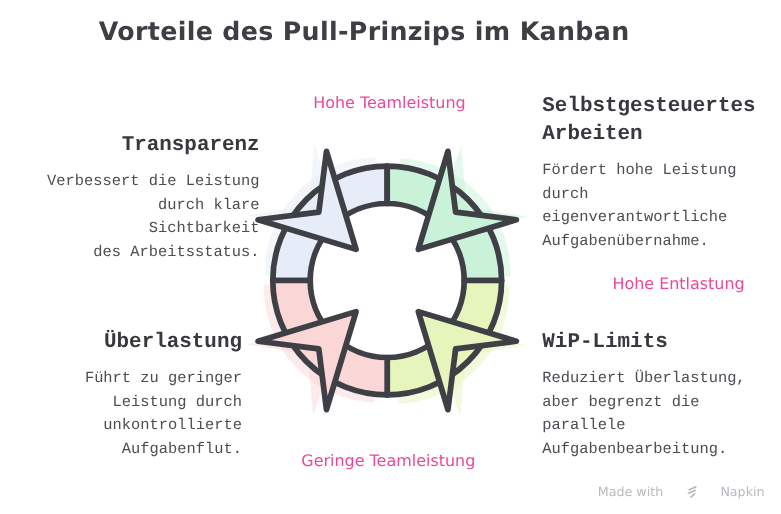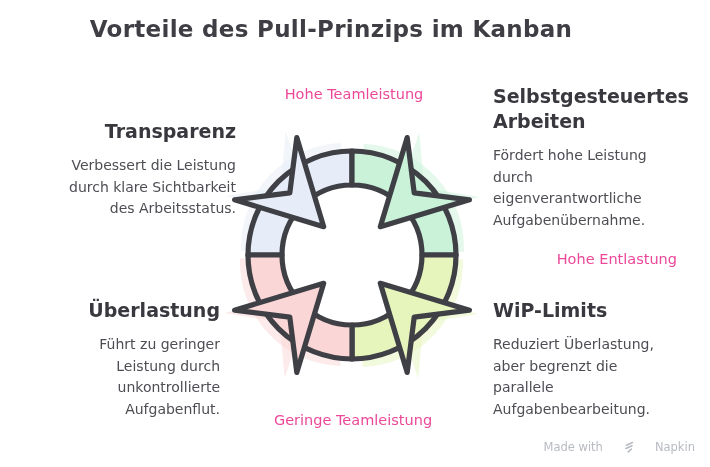--- a/index.html
+++ b/index.html
@@ -27,21 +27,21 @@
   .axis-label {
     position: absolute;
     font-size: 14.5px;
     color: #ec4899;
     white-space: nowrap;
   }
   .axis-top    { top: 86px;  left: 354px; transform: translateX(-50%); }
   .axis-bottom { top: 412px; left: 353px; transform: translateX(-50%); }
   .axis-left   { top: 251px; left: 37px; }
   .axis-right  { top: 251px; right: 33px; text-align: center; }
-  .section { position: absolute; width: 200px; }
+  .section { position: absolute; width: 200px; font-family: Liberation Mono, monospace; }
   .section .heading {
     font-size: 19px;
     font-weight: 700;
     color: #38383e;
     line-height: 25px;
     white-space: pre-line;
   }
   .section .body {
     margin-top: 11px;
     font-size: 14px;

